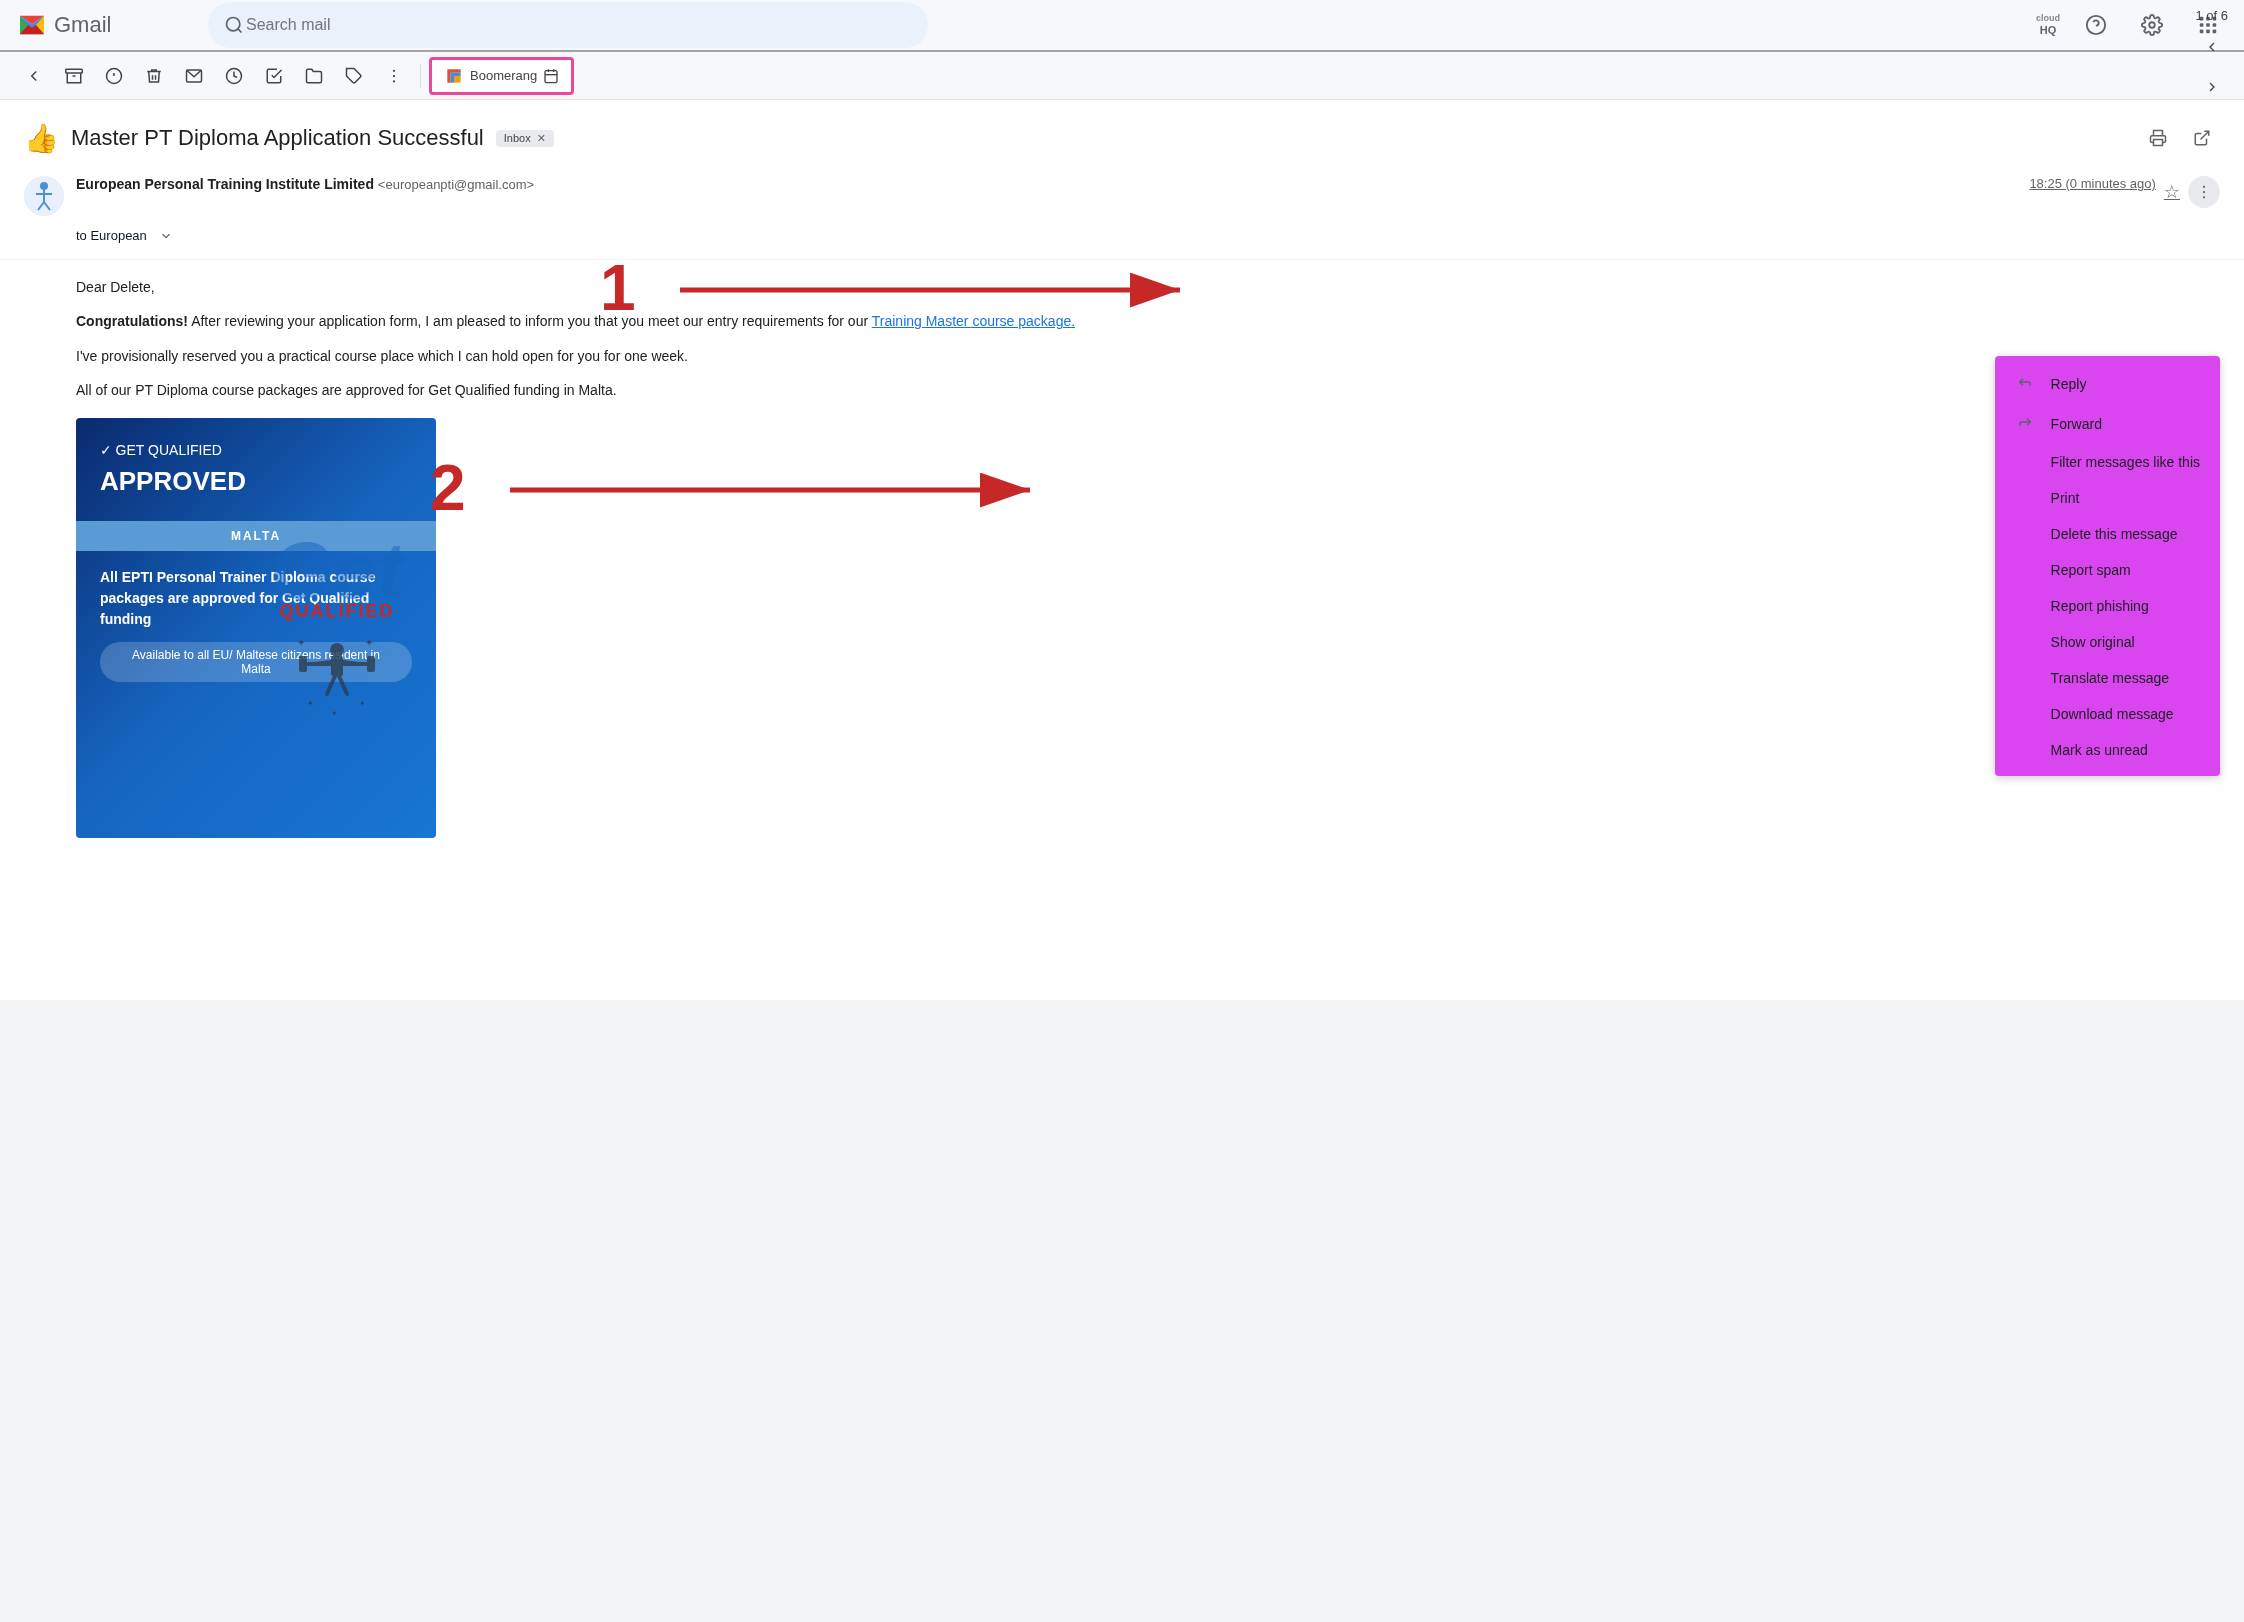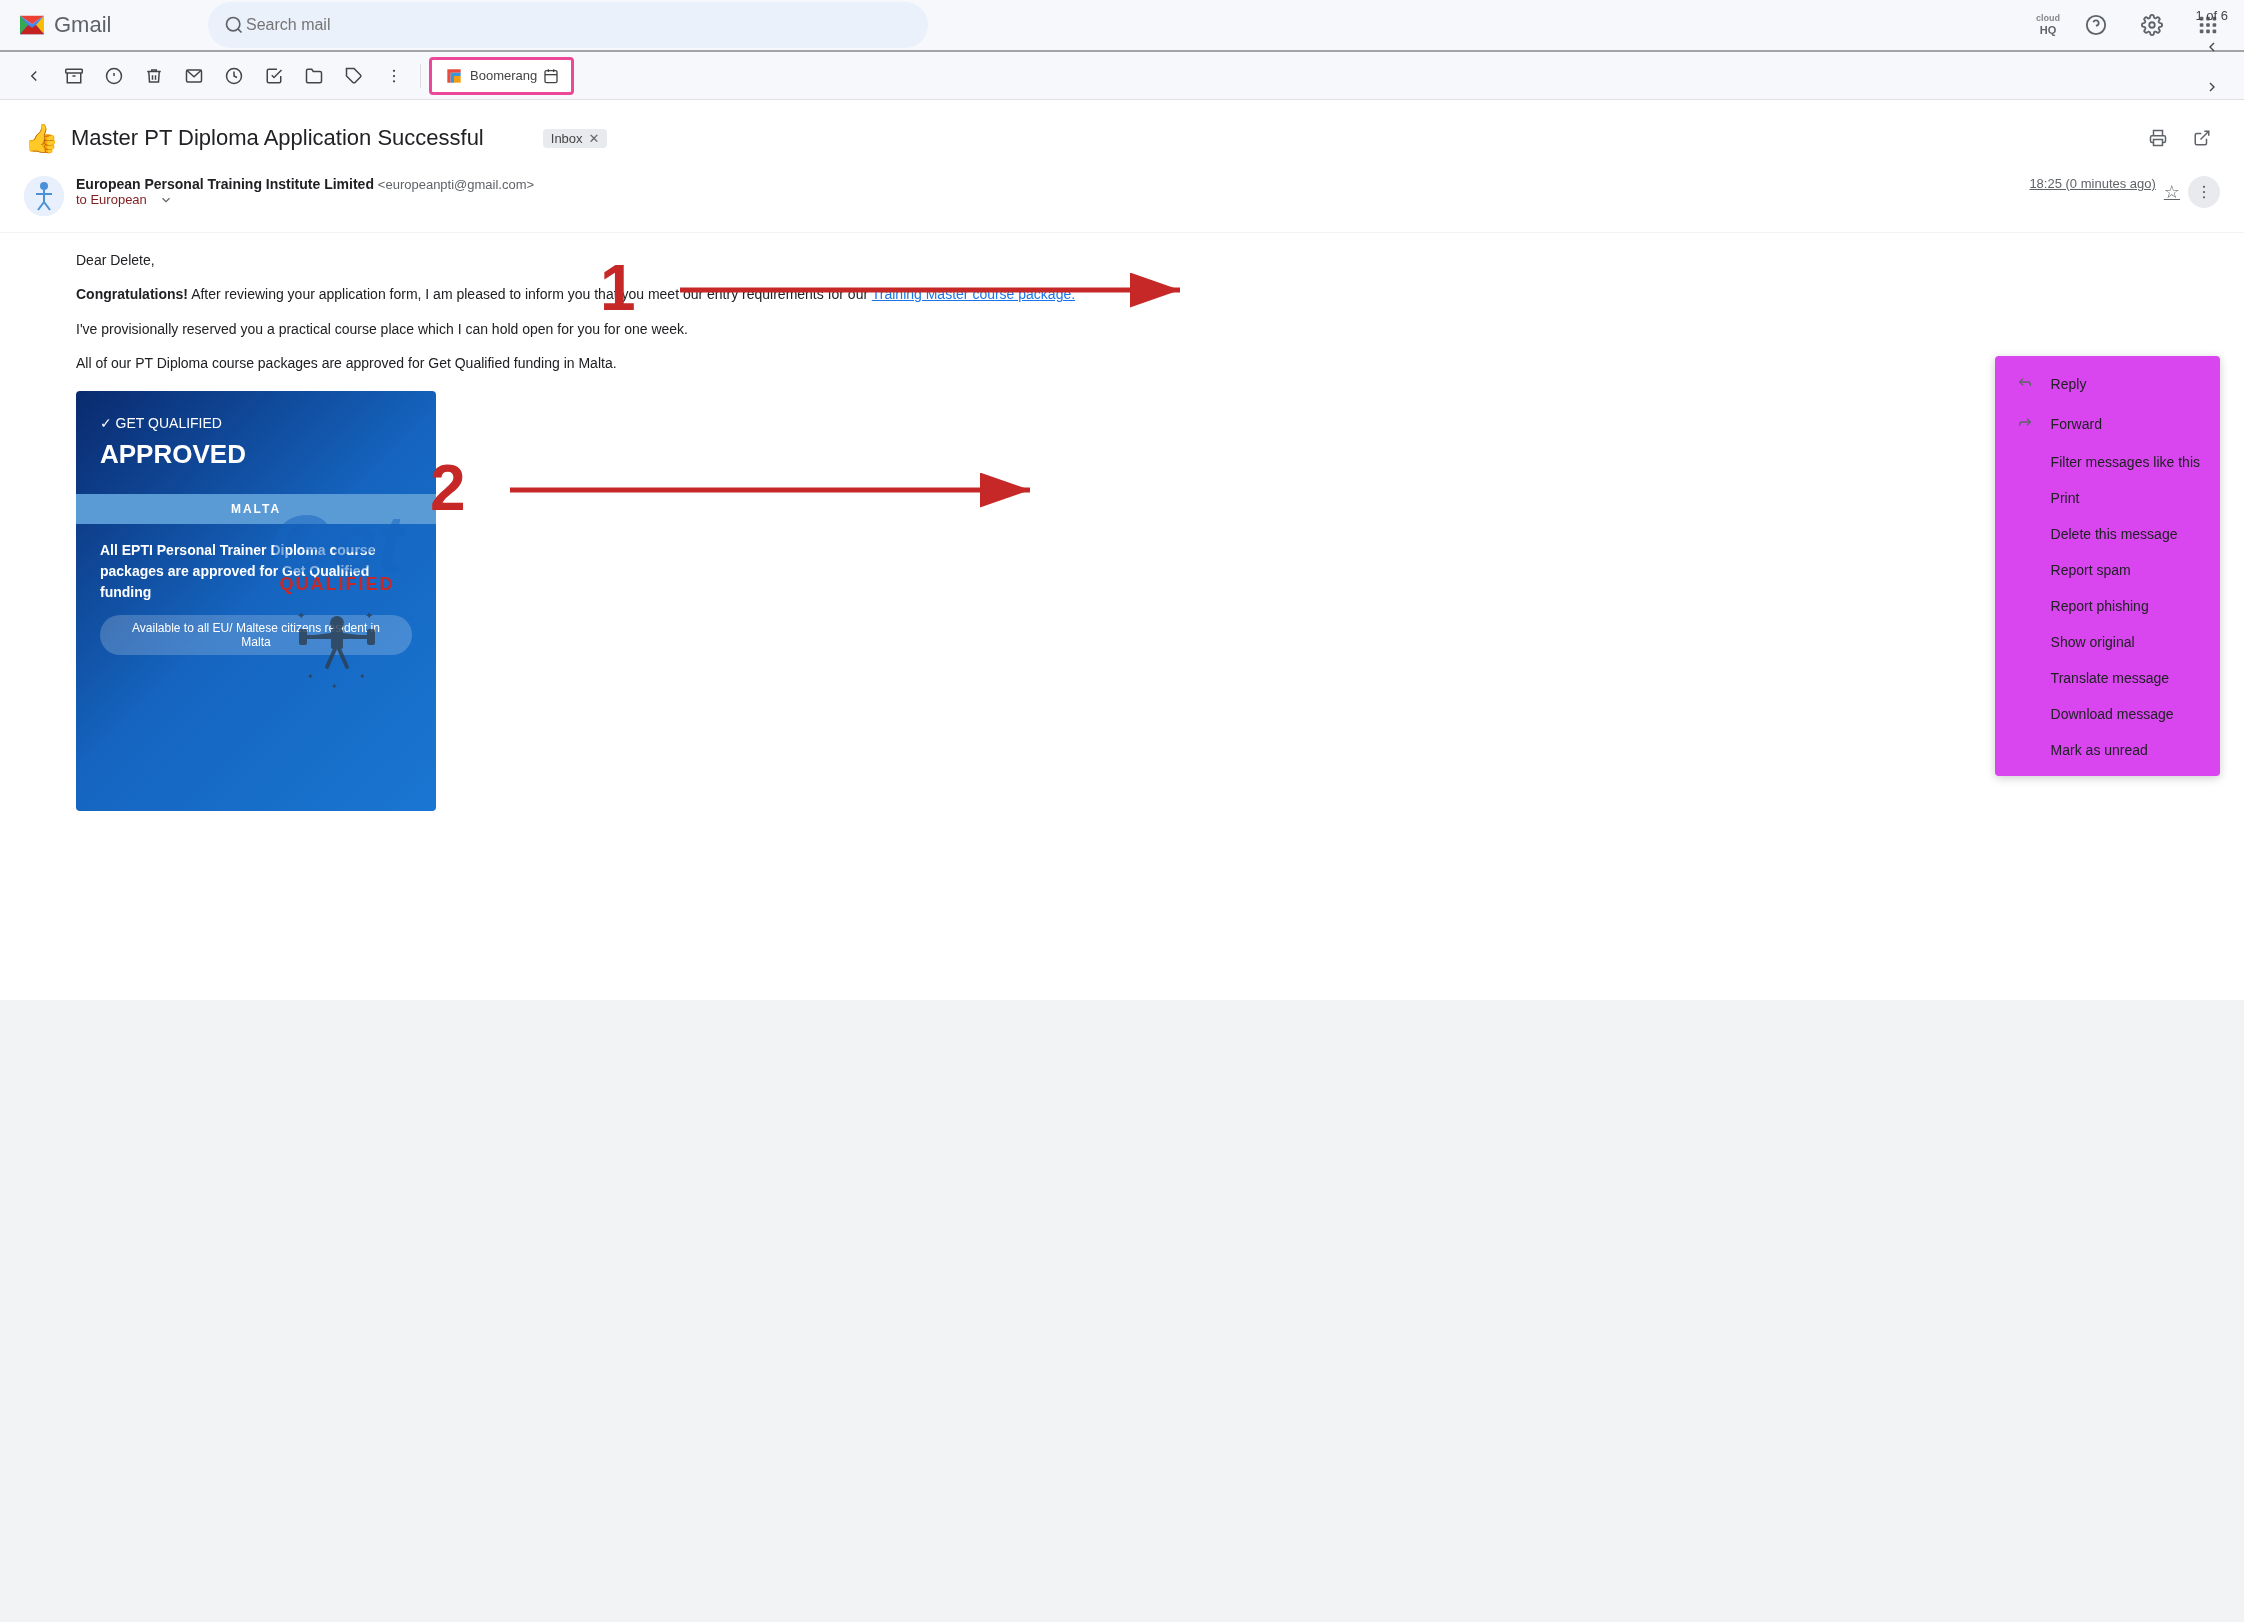--- a/index.html
+++ b/index.html
@@ -48,21 +48,21 @@
       cursor: pointer; display: flex; align-items: center; justify-content: center; color: #444;
     }
 
     
     .email-header { padding: 20px 24px 12px 24px; display: flex; align-items: center; justify-content: space-between; }
     .email-subject-row { display: flex; align-items: center; gap: 12px; flex: 1; }
     .subject-icon { font-size: 28px; }
     .subject-text { font-size: 22px; font-weight: 400; color: #202124; }
     .inbox-badge {
       display: inline-flex; align-items: center; gap: 4px; background: #e8eaed;
-      border-radius: 4px; padding: 2px 8px; font-size: 13px; color: #444; margin-left: 47px;
+      border-radius: 4px; padding: 2px 8px; font-size: 11px; color: #444;
     }
     .inbox-close { cursor: pointer; color: #666; margin-left: 2px; }
     .email-header-actions { display: flex; gap: 8px; align-items: center; }
     .header-action-btn {
       width: 36px; height: 36px; border-radius: 50%; border: none; background: transparent;
       cursor: pointer; display: flex; align-items: center; justify-content: center; color: #5f6368; font-size: 18px;
     }
 
     
     .sender-row {
@@ -70,21 +70,21 @@
       border-bottom: 1px solid #f1f3f4;
     }
     .sender-avatar {
       width: 40px; height: 40px; border-radius: 50%; background: #e8eaed;
       display: flex; align-items: center; justify-content: center; margin-right: 12px; flex-shrink: 0;
       overflow: hidden;
     }
     .sender-details { flex: 1; }
     .sender-name { font-weight: 600; font-size: 14px; color: #202124; }
     .sender-email { font-size: 13px; color: #5f6368; }
-    .sender-to { font-size: 13px; color: #7f1d1d; display: flex; align-items: center; gap: 12px; }
+    .sender-to { font-size: 13px; color: #0f172a; display: flex; align-items: center; gap: 12px; margin-top: 36px; }
     .sender-time { font-size: 13px; color: #5f6368; display: flex; gap: 8px; text-decoration: underline; }
     .more-icon-btn {
       width: 32px; height: 32px; border-radius: 50%; border: none; background: transparent;
       cursor: pointer; display: flex; align-items: center; justify-content: center; color: #5f6368;
       position: relative;
     }
     .more-icon-btn.active { background: #e8eaed; }
 
     
     .email-body { padding: 16px 24px 24px 76px; }

